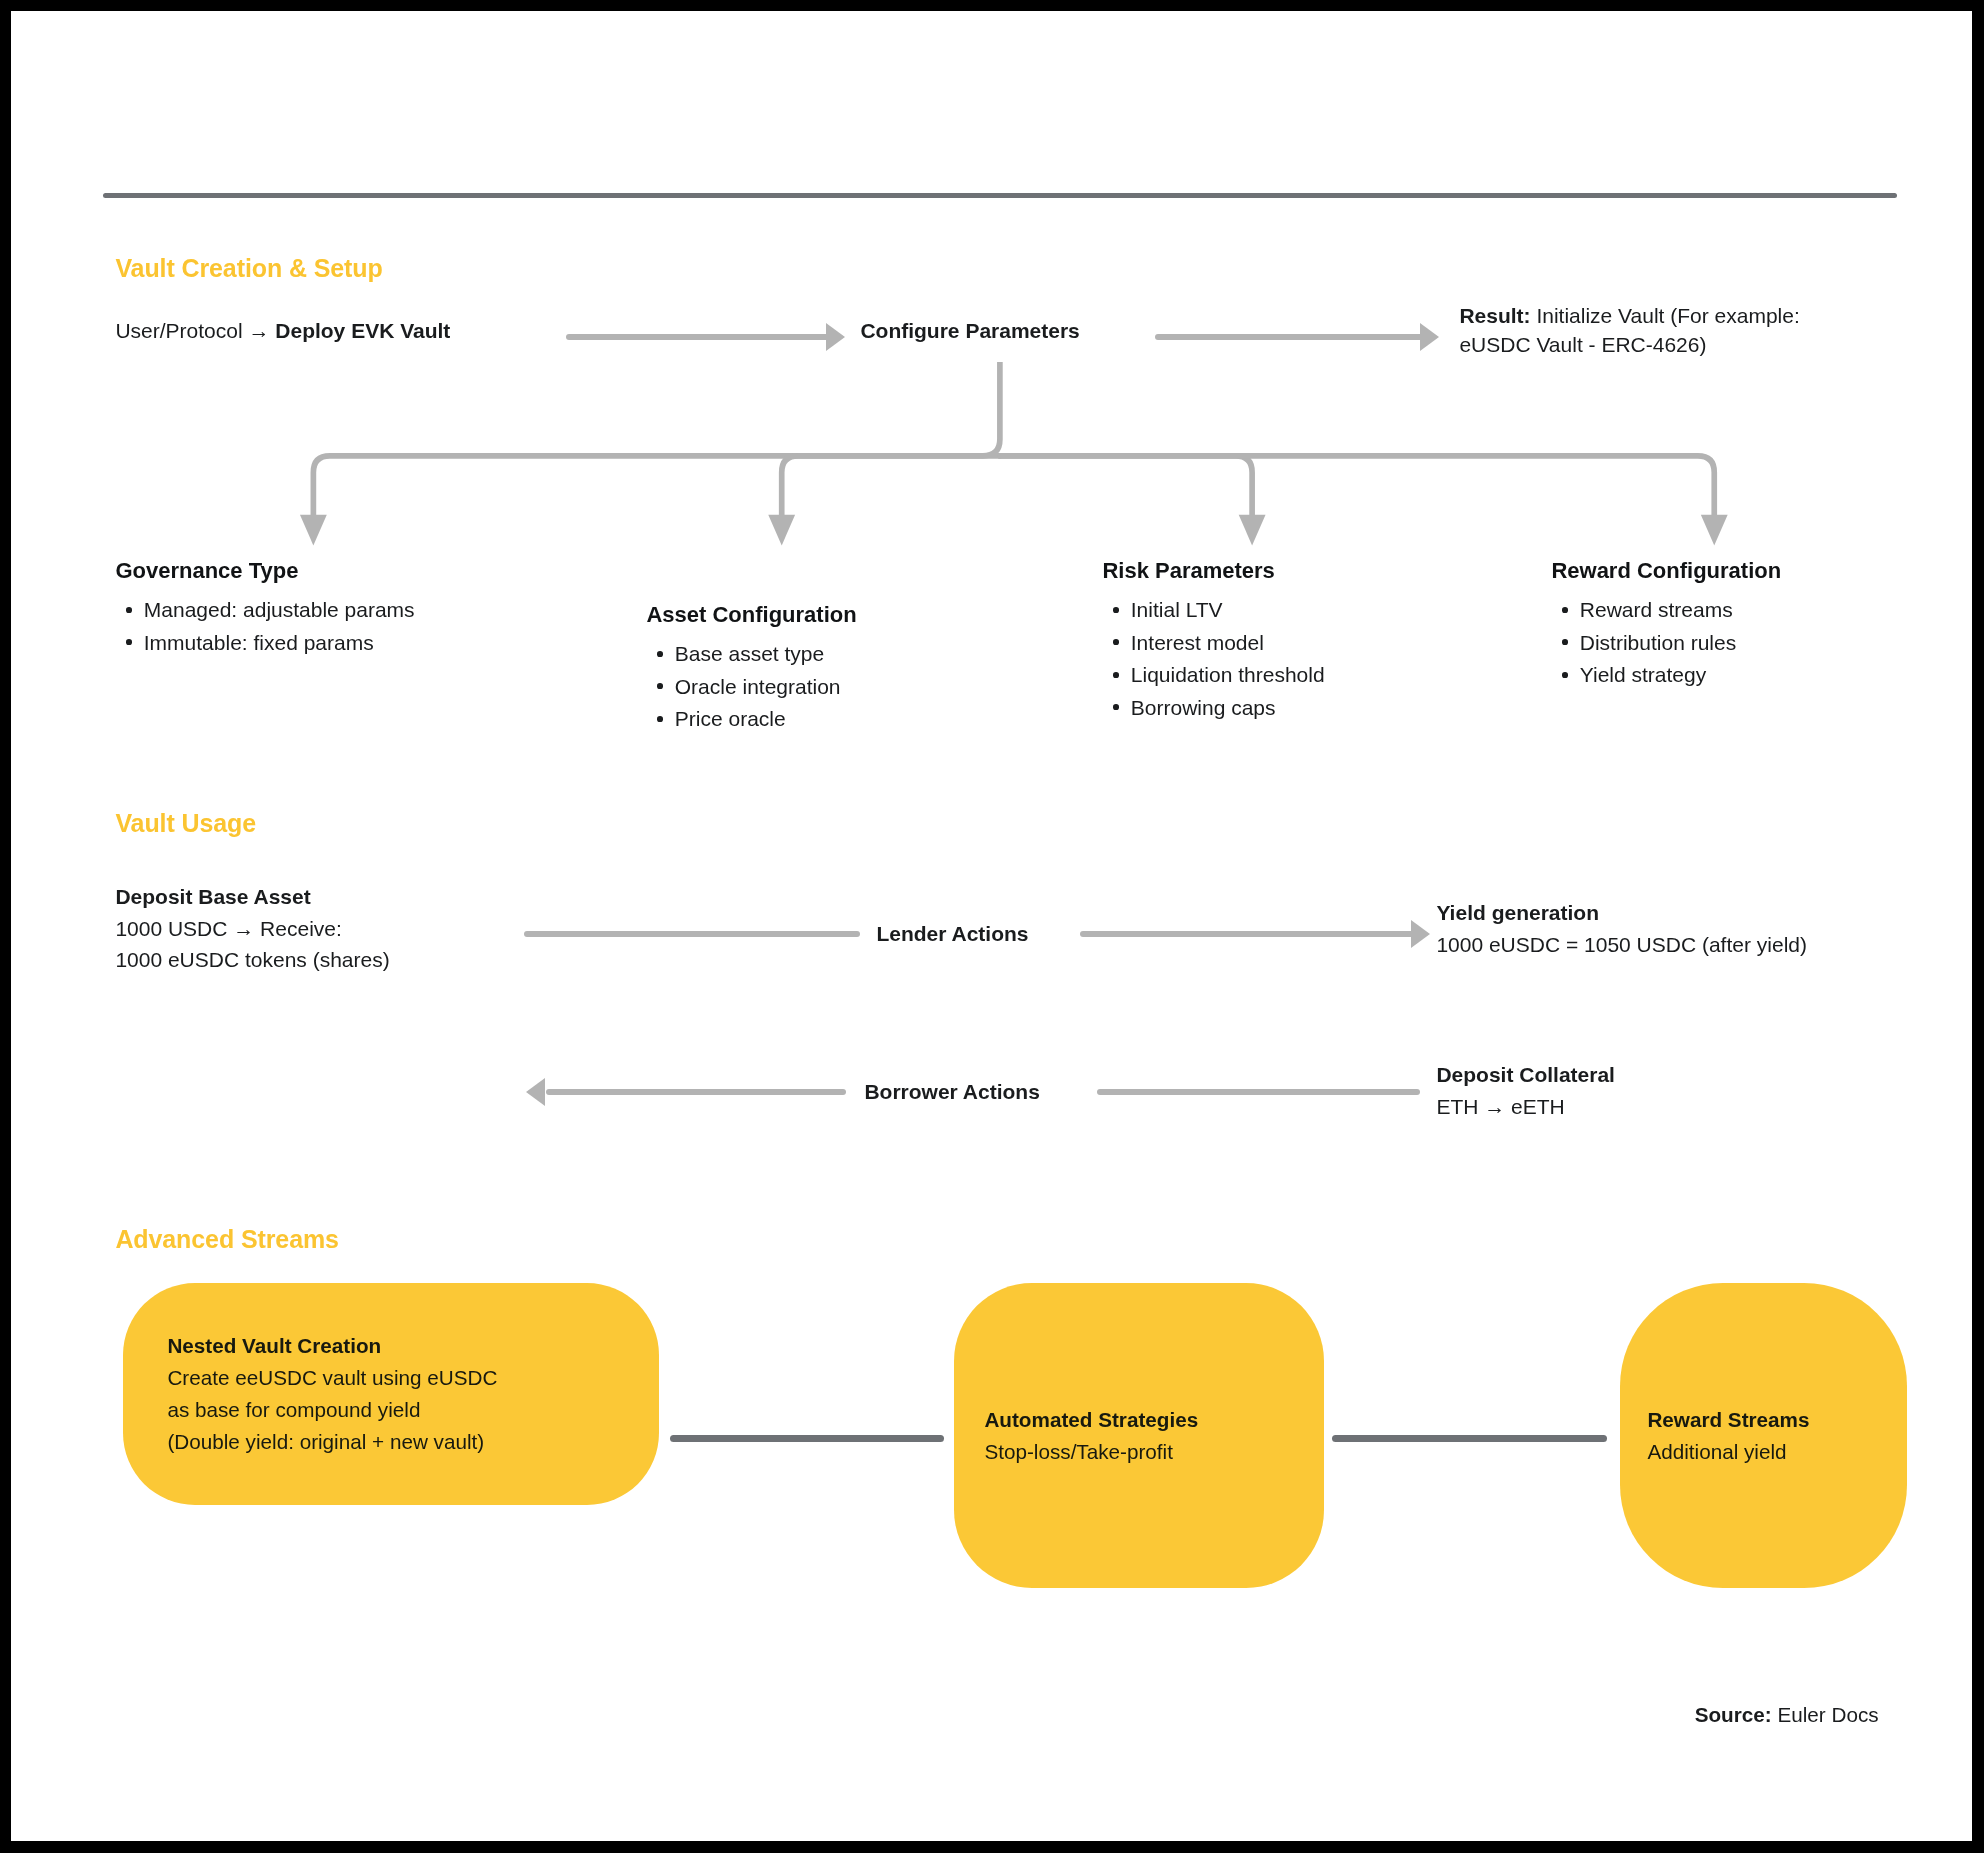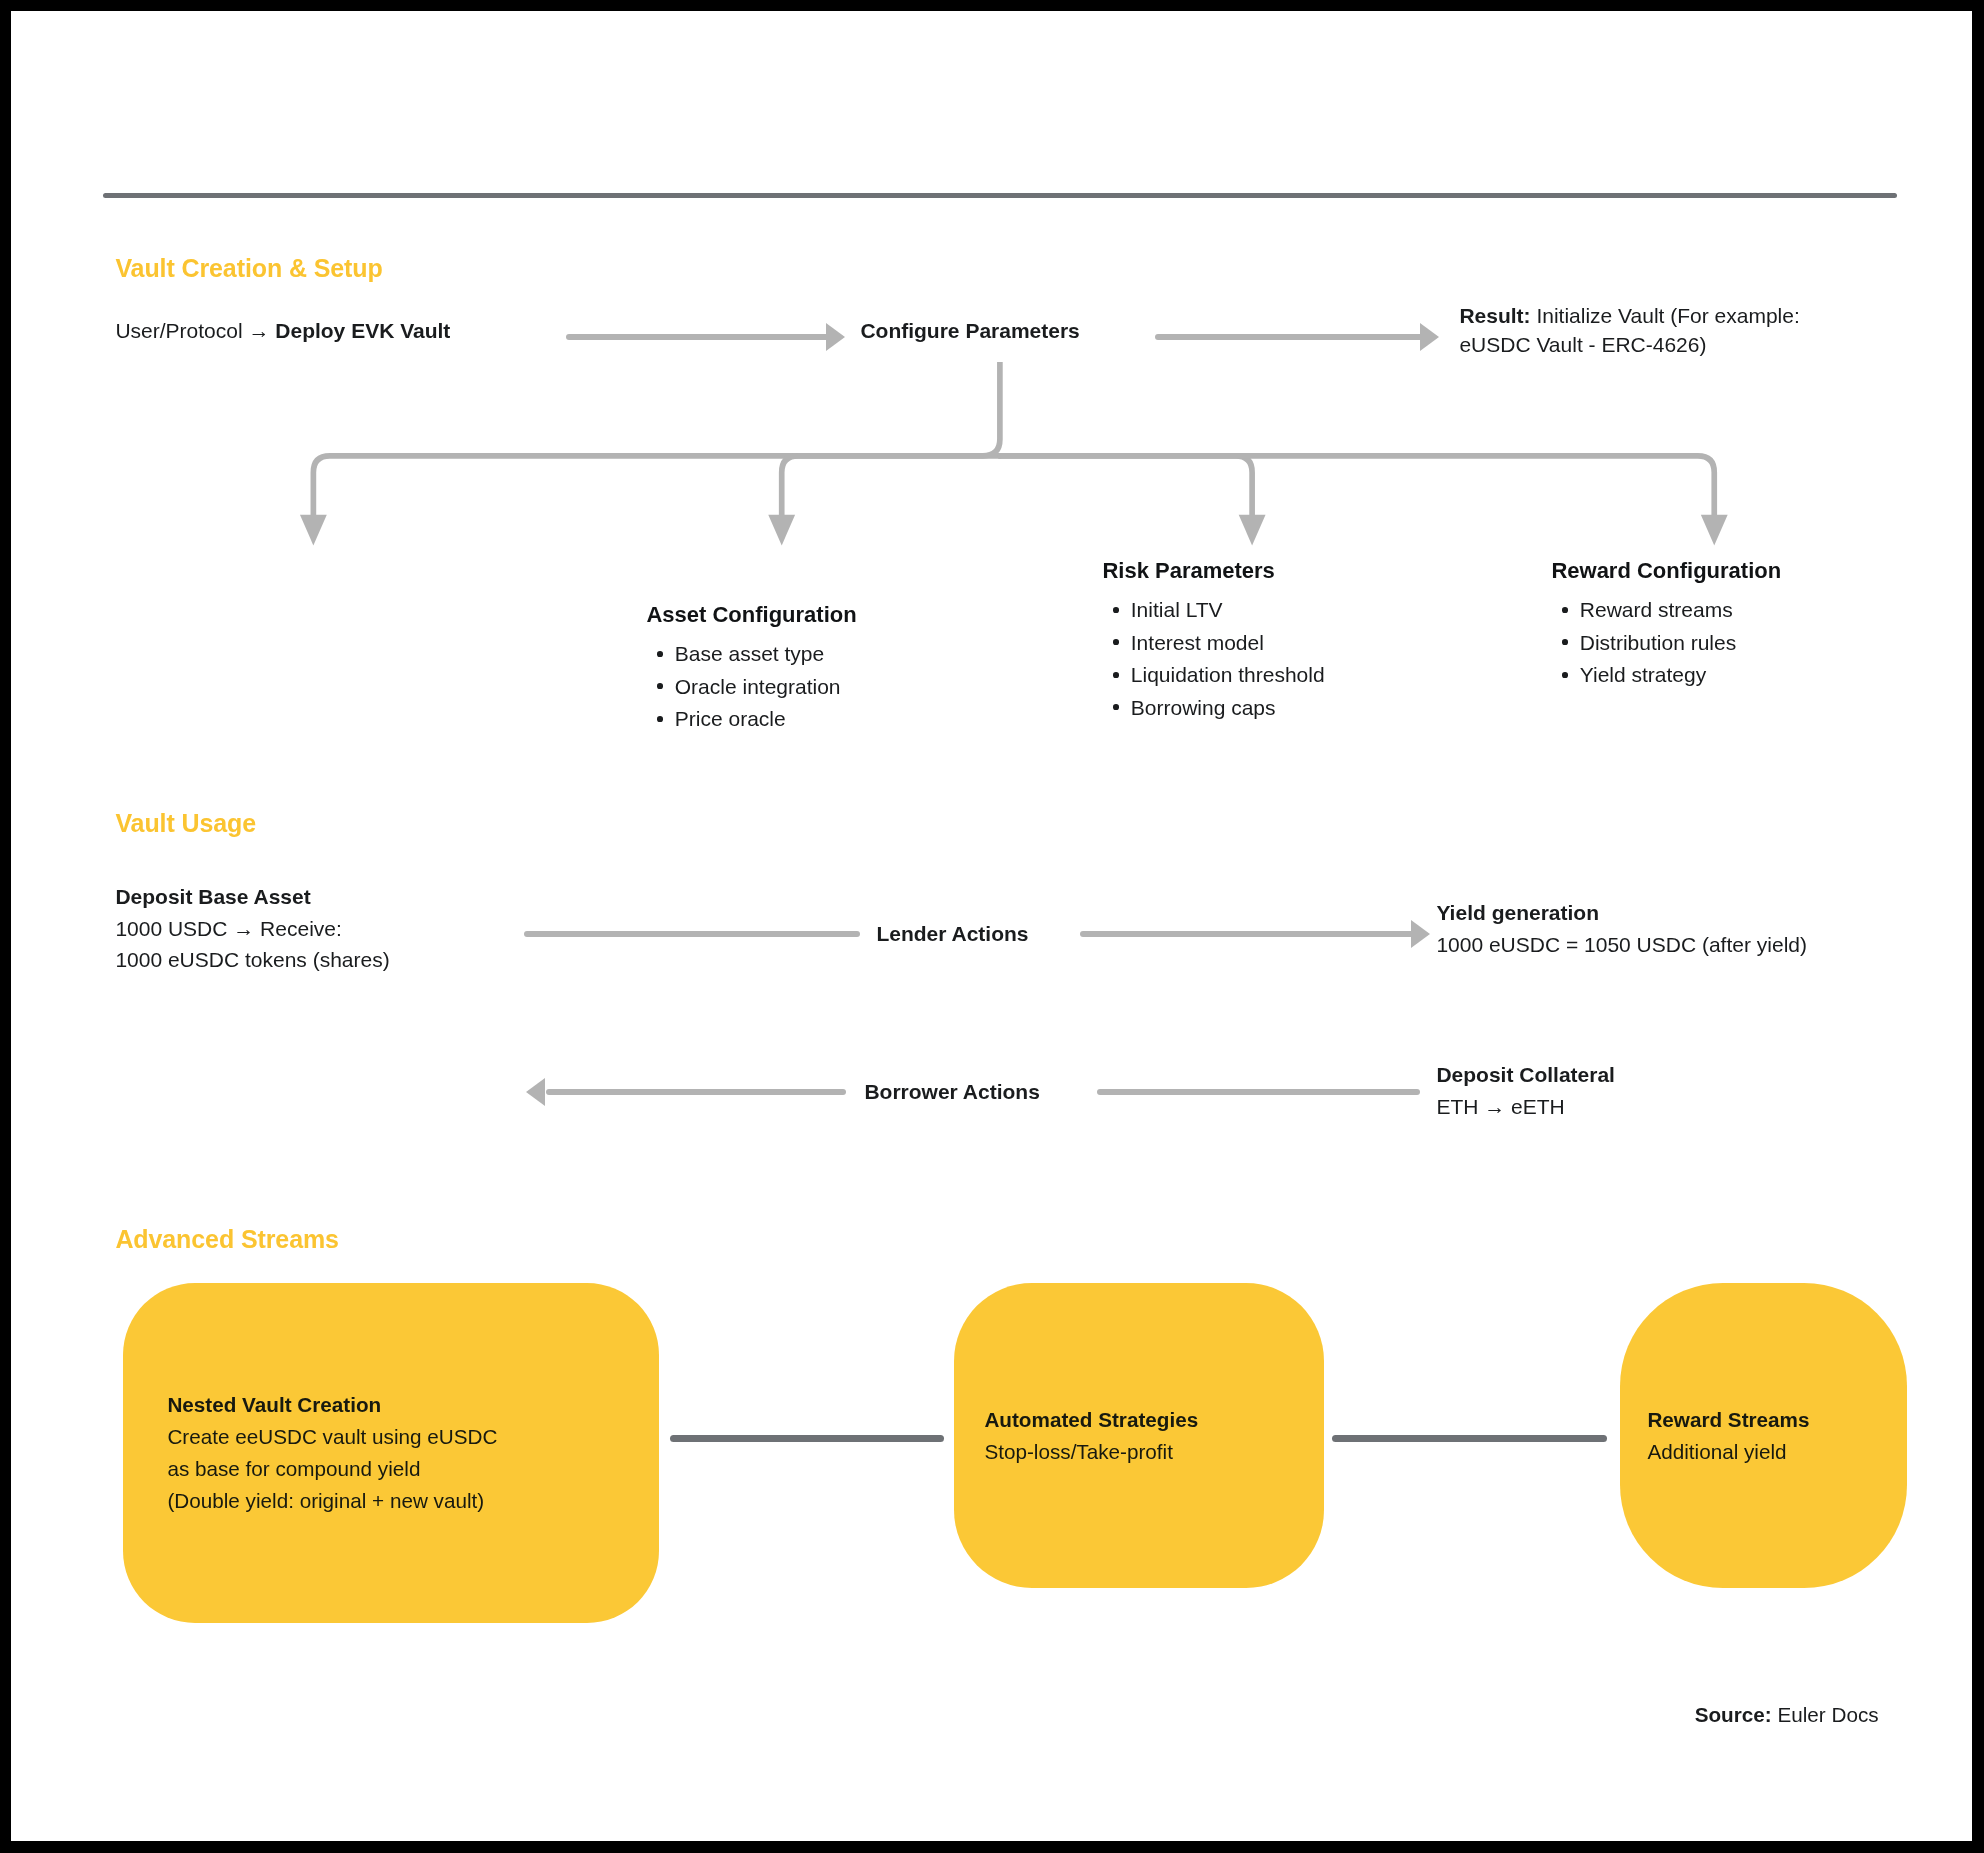--- a/index.html
+++ b/index.html
@@ -209,21 +209,21 @@
     line-height: 1.55;
     white-space: nowrap;
   }
   .feature-shape .ft-title {
     font-weight: bold;
   }
   #feature-nested {
     left: 112px;
     top: 1272px;
     width: 536px;
-    height: 340px;
+    height: 222px;
     border-radius: 72px;
     padding-left: 44px;
   }
   #feature-automated {
     left: 943px;
     top: 1272px;
     width: 370px;
     height: 305px;
     border-radius: 78px;
     padding-left: 30px;
@@ -293,20 +293,27 @@
       <path d="M1913 182 L3266 182 Q3298 182 3298 214 L3298 300"></path>
     </g>
     <g fill="#b3b3b3">
       <polygon points="556,296 608,296 582,356"></polygon>
       <polygon points="1464,296 1516,296 1490,356"></polygon>
       <polygon points="2376,296 2428,296 2402,356"></polygon>
       <polygon points="3272,296 3324,296 3298,356"></polygon>
     </g>
   </svg>
 
+  <div class="param-col" id="col-governance">
+    <div class="col-title">Governance Type</div>
+    <ul>
+      <li>Managed: adjustable params</li>
+      <li>Immutable: fixed params</li>
+    </ul>
+  </div>
 
   <div class="param-col" id="col-asset">
     <div class="col-title">Asset Configuration</div>
     <ul>
       <li>Base asset type</li>
       <li>Oracle integration</li>
       <li>Price oracle</li>
     </ul>
   </div>
 

